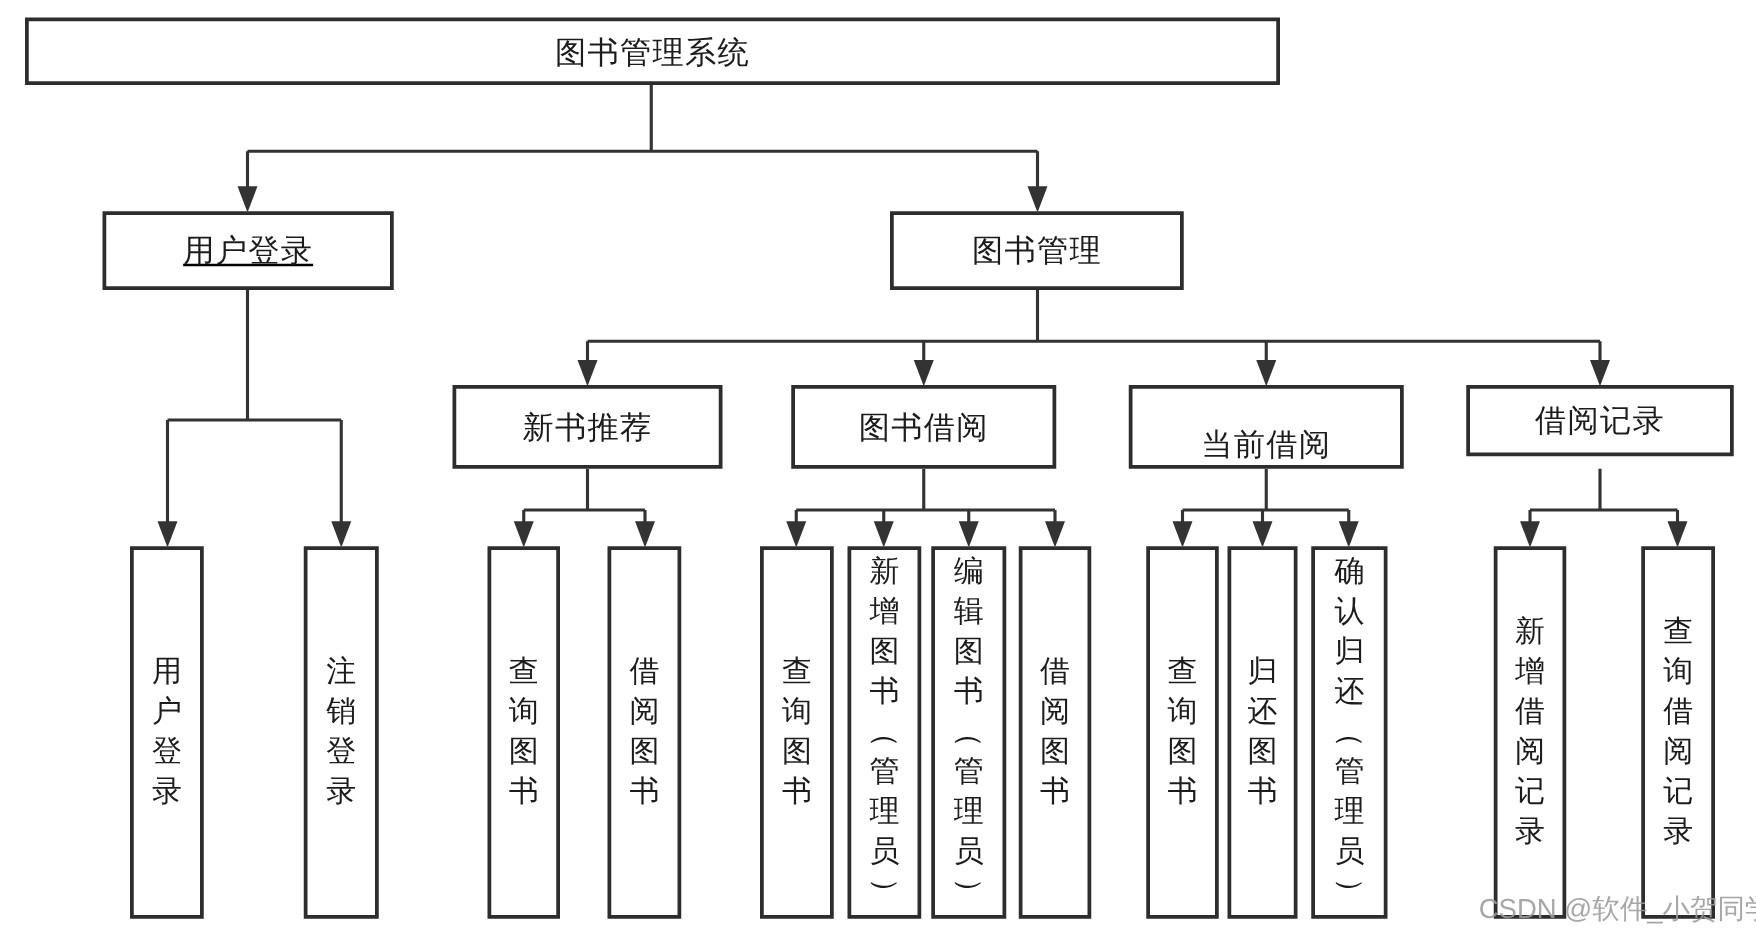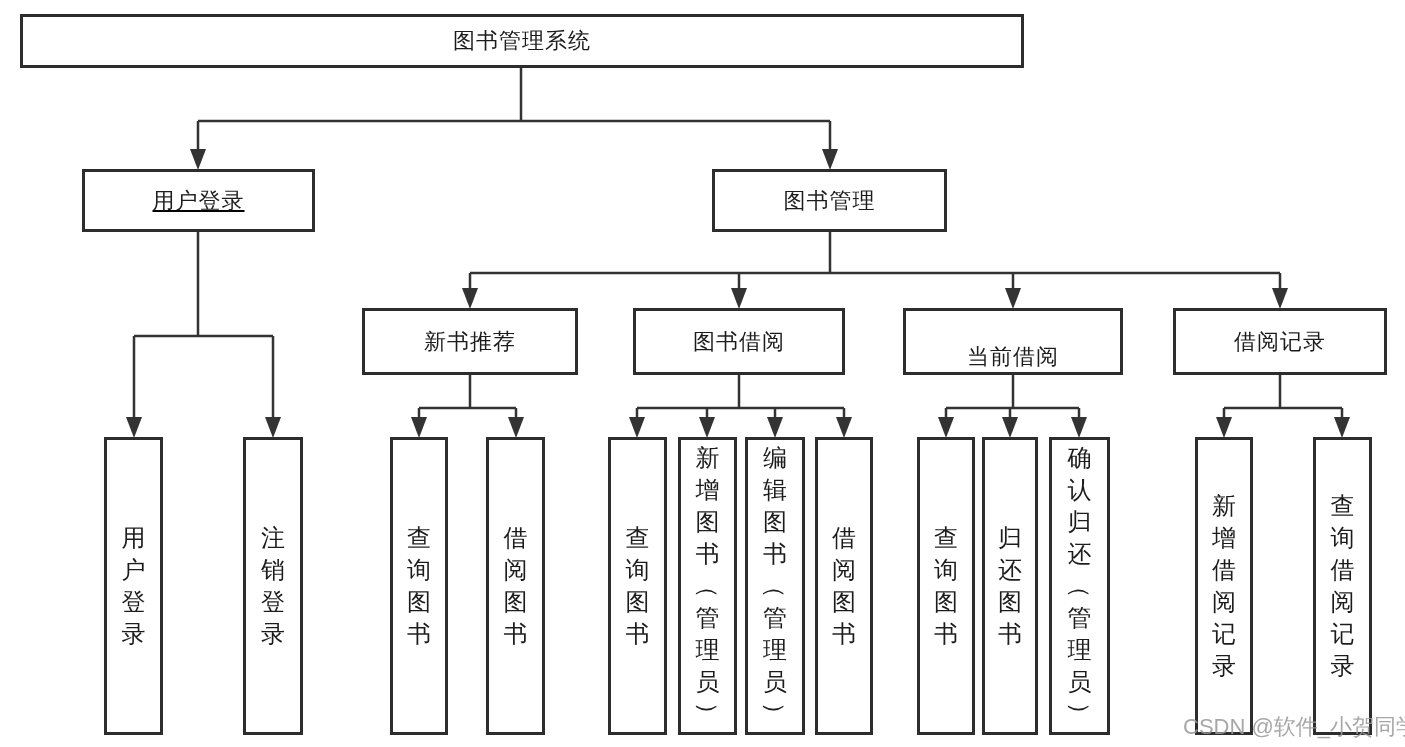--- a/index.html
+++ b/index.html
@@ -16,21 +16,21 @@
     position: absolute;
     box-sizing: border-box;
     background: #ffffff;
     border: 3px solid #2d2d2d;
     display: flex;
     align-items: center;
     justify-content: center;
     z-index: 2;
   }
   .box .lbl {
-    font-size: 22px;
+    font-size: 25px;
     color: #1c1c1c;
     letter-spacing: 1px;
     white-space: nowrap;
   }
   .box .vlbl {
     display: flex;
     flex-direction: column;
     align-items: center;
     justify-content: center;
     height: 100%;
@@ -111,21 +111,21 @@
 
   <div class="box" style="left:362px; top:308px; width:216px; height:67px;font-family:Liberation Serif, serif;">
     <span class="lbl">新书推荐</span>
   </div>
   <div class="box" style="left:633px; top:308px; width:212px; height:67px;">
     <span class="lbl">图书借阅</span>
   </div>
   <div class="box" style="left:903px; top:308px; width:220px; height:67px;align-items:flex-end;">
     <span class="lbl">当前借阅</span>
   </div>
-  <div class="box" style="left:1173px; top:308px; width:214px; height:67px;">
+  <div class="box" style="left:1173px; top:308px; width:214px; height:57px;">
     <span class="lbl">借阅记录</span>
   </div>
 
   <div class="box" style="left:104px; top:437px; width:59px; height:298px;">
     <span class="vlbl">
         <i>用</i>
         <i>户</i>
         <i>登</i>
         <i>录</i>
       </span>

